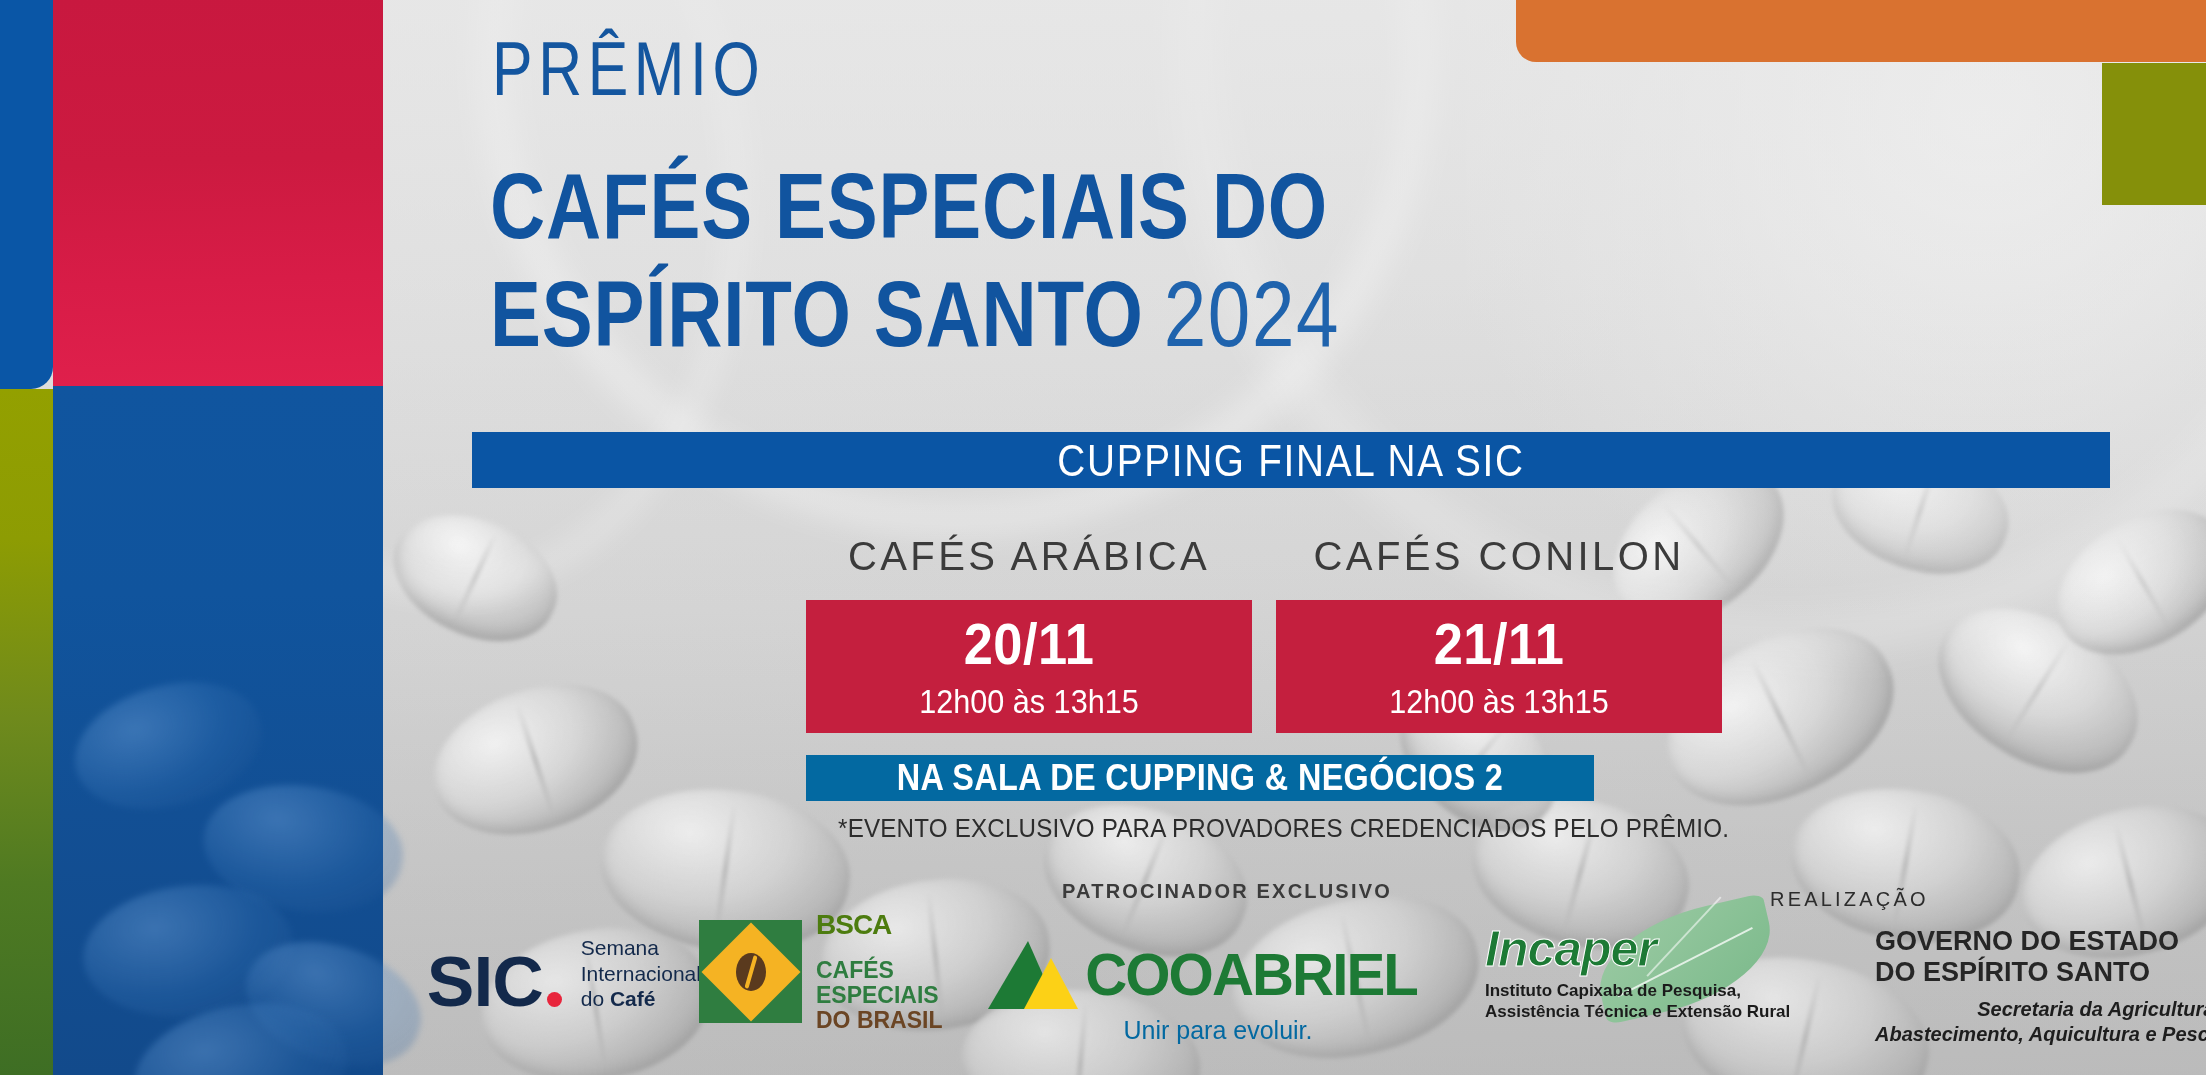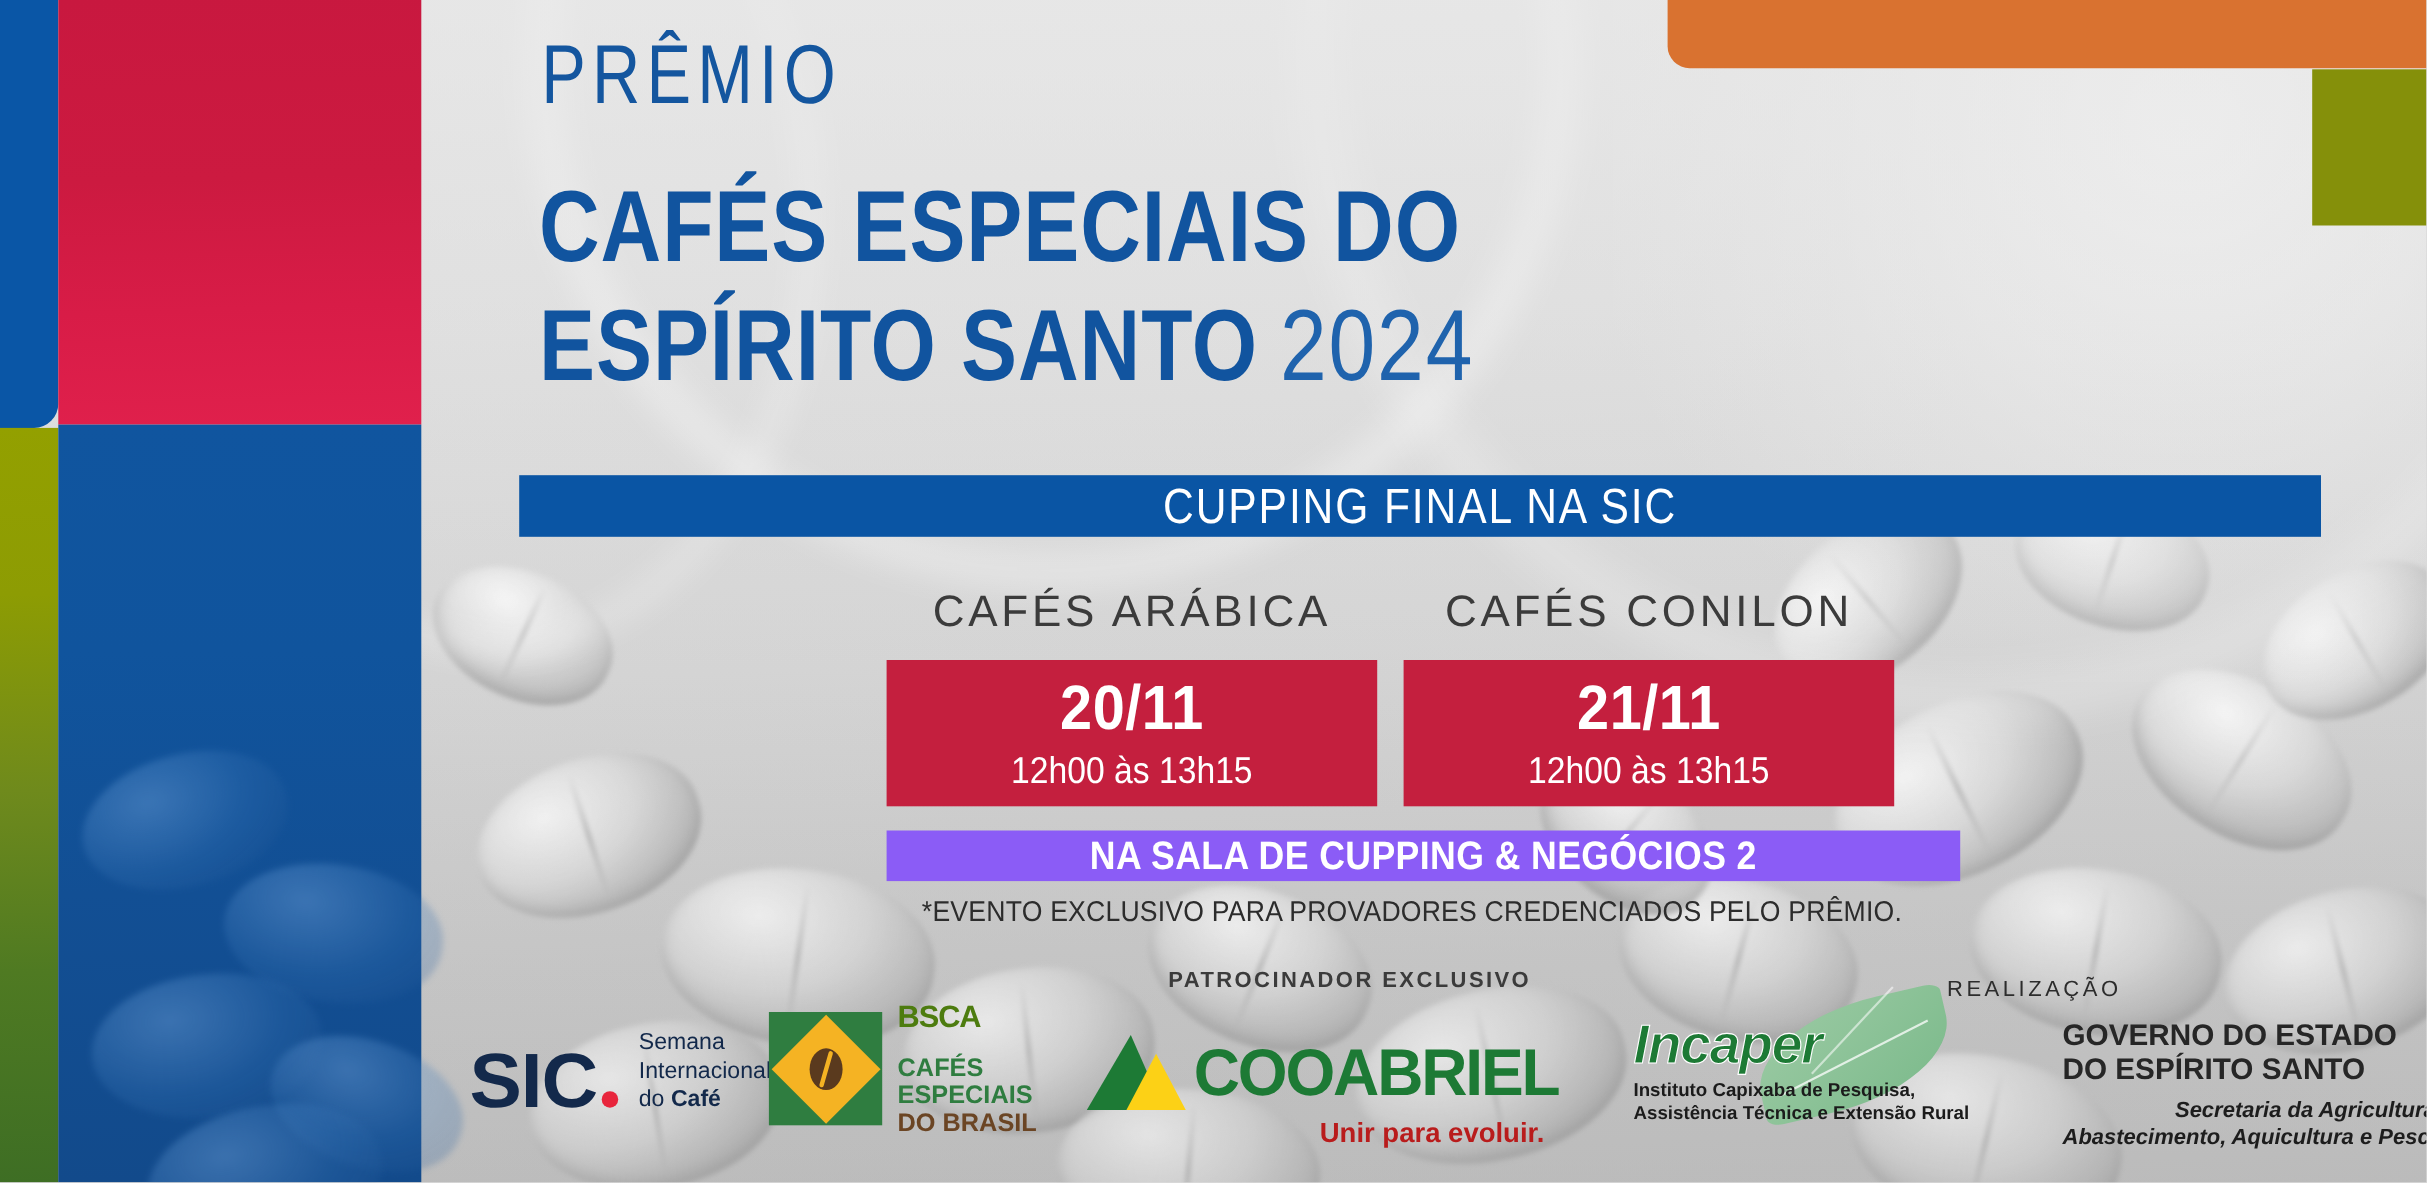--- a/index.html
+++ b/index.html
@@ -159,22 +159,22 @@
     color:#ffffff;font-size:57px;line-height:1;font-weight:700;
     letter-spacing:.5px;transform:scaleX(.92);
   }
   .dt-sm{
     color:#ffffff;font-size:34px;line-height:1;font-weight:400;
     margin-top:11px;transform:scaleX(.90);white-space:nowrap;
   }
 
   
   .bar-room{
-    position:absolute;left:806px;top:755px;width:976px;height:46px;
-    background:#8b5cf6;
+    position:absolute;left:806px;top:755px;width:788px;height:46px;
+    background:#0369a1;
     display:flex;align-items:center;justify-content:center;
   }
   .bar-room-tx{
     color:#ffffff;font-size:36px;line-height:1;font-weight:700;
     letter-spacing:.4px;transform:scaleX(.90);white-space:nowrap;
   }
 
   
   .footnote{
     position:absolute;left:806px;top:815px;width:916px;
@@ -243,22 +243,22 @@
   .cooa-tri-y{
     position:absolute;left:36px;top:17px;width:0;height:0;
     border-left:27px solid transparent;border-right:27px solid transparent;
     border-bottom:51px solid #fcd116;
   }
   .cooa-name{
     font-size:60px;line-height:1;font-weight:700;color:#1d7a35;
     letter-spacing:-2px;transform:scaleX(.97);margin-left:-4px;
   }
   .cooa-tag{
-    margin-top:9px;text-align:right;padding-right:18px;
-    font-size:25px;line-height:1;font-weight:700;color:#b91c1c;
+    margin-top:9px;text-align:center;padding-right:18px;
+    font-size:25px;line-height:1;font-weight:400;color:#0369a1;
   }
 
   
   .inca{position:absolute;left:1485px;top:44px;width:280px;}
   .inca-leaf{
     position:absolute;left:110px;top:-12px;width:180px;height:94px;
     background:linear-gradient(145deg,#9ccaa4 0%,#8fc49a 40%,#7ab98a 100%);
     border-radius:68% 8% 68% 8%;transform:rotate(-13deg);
   }
   .inca-leaf::before{

